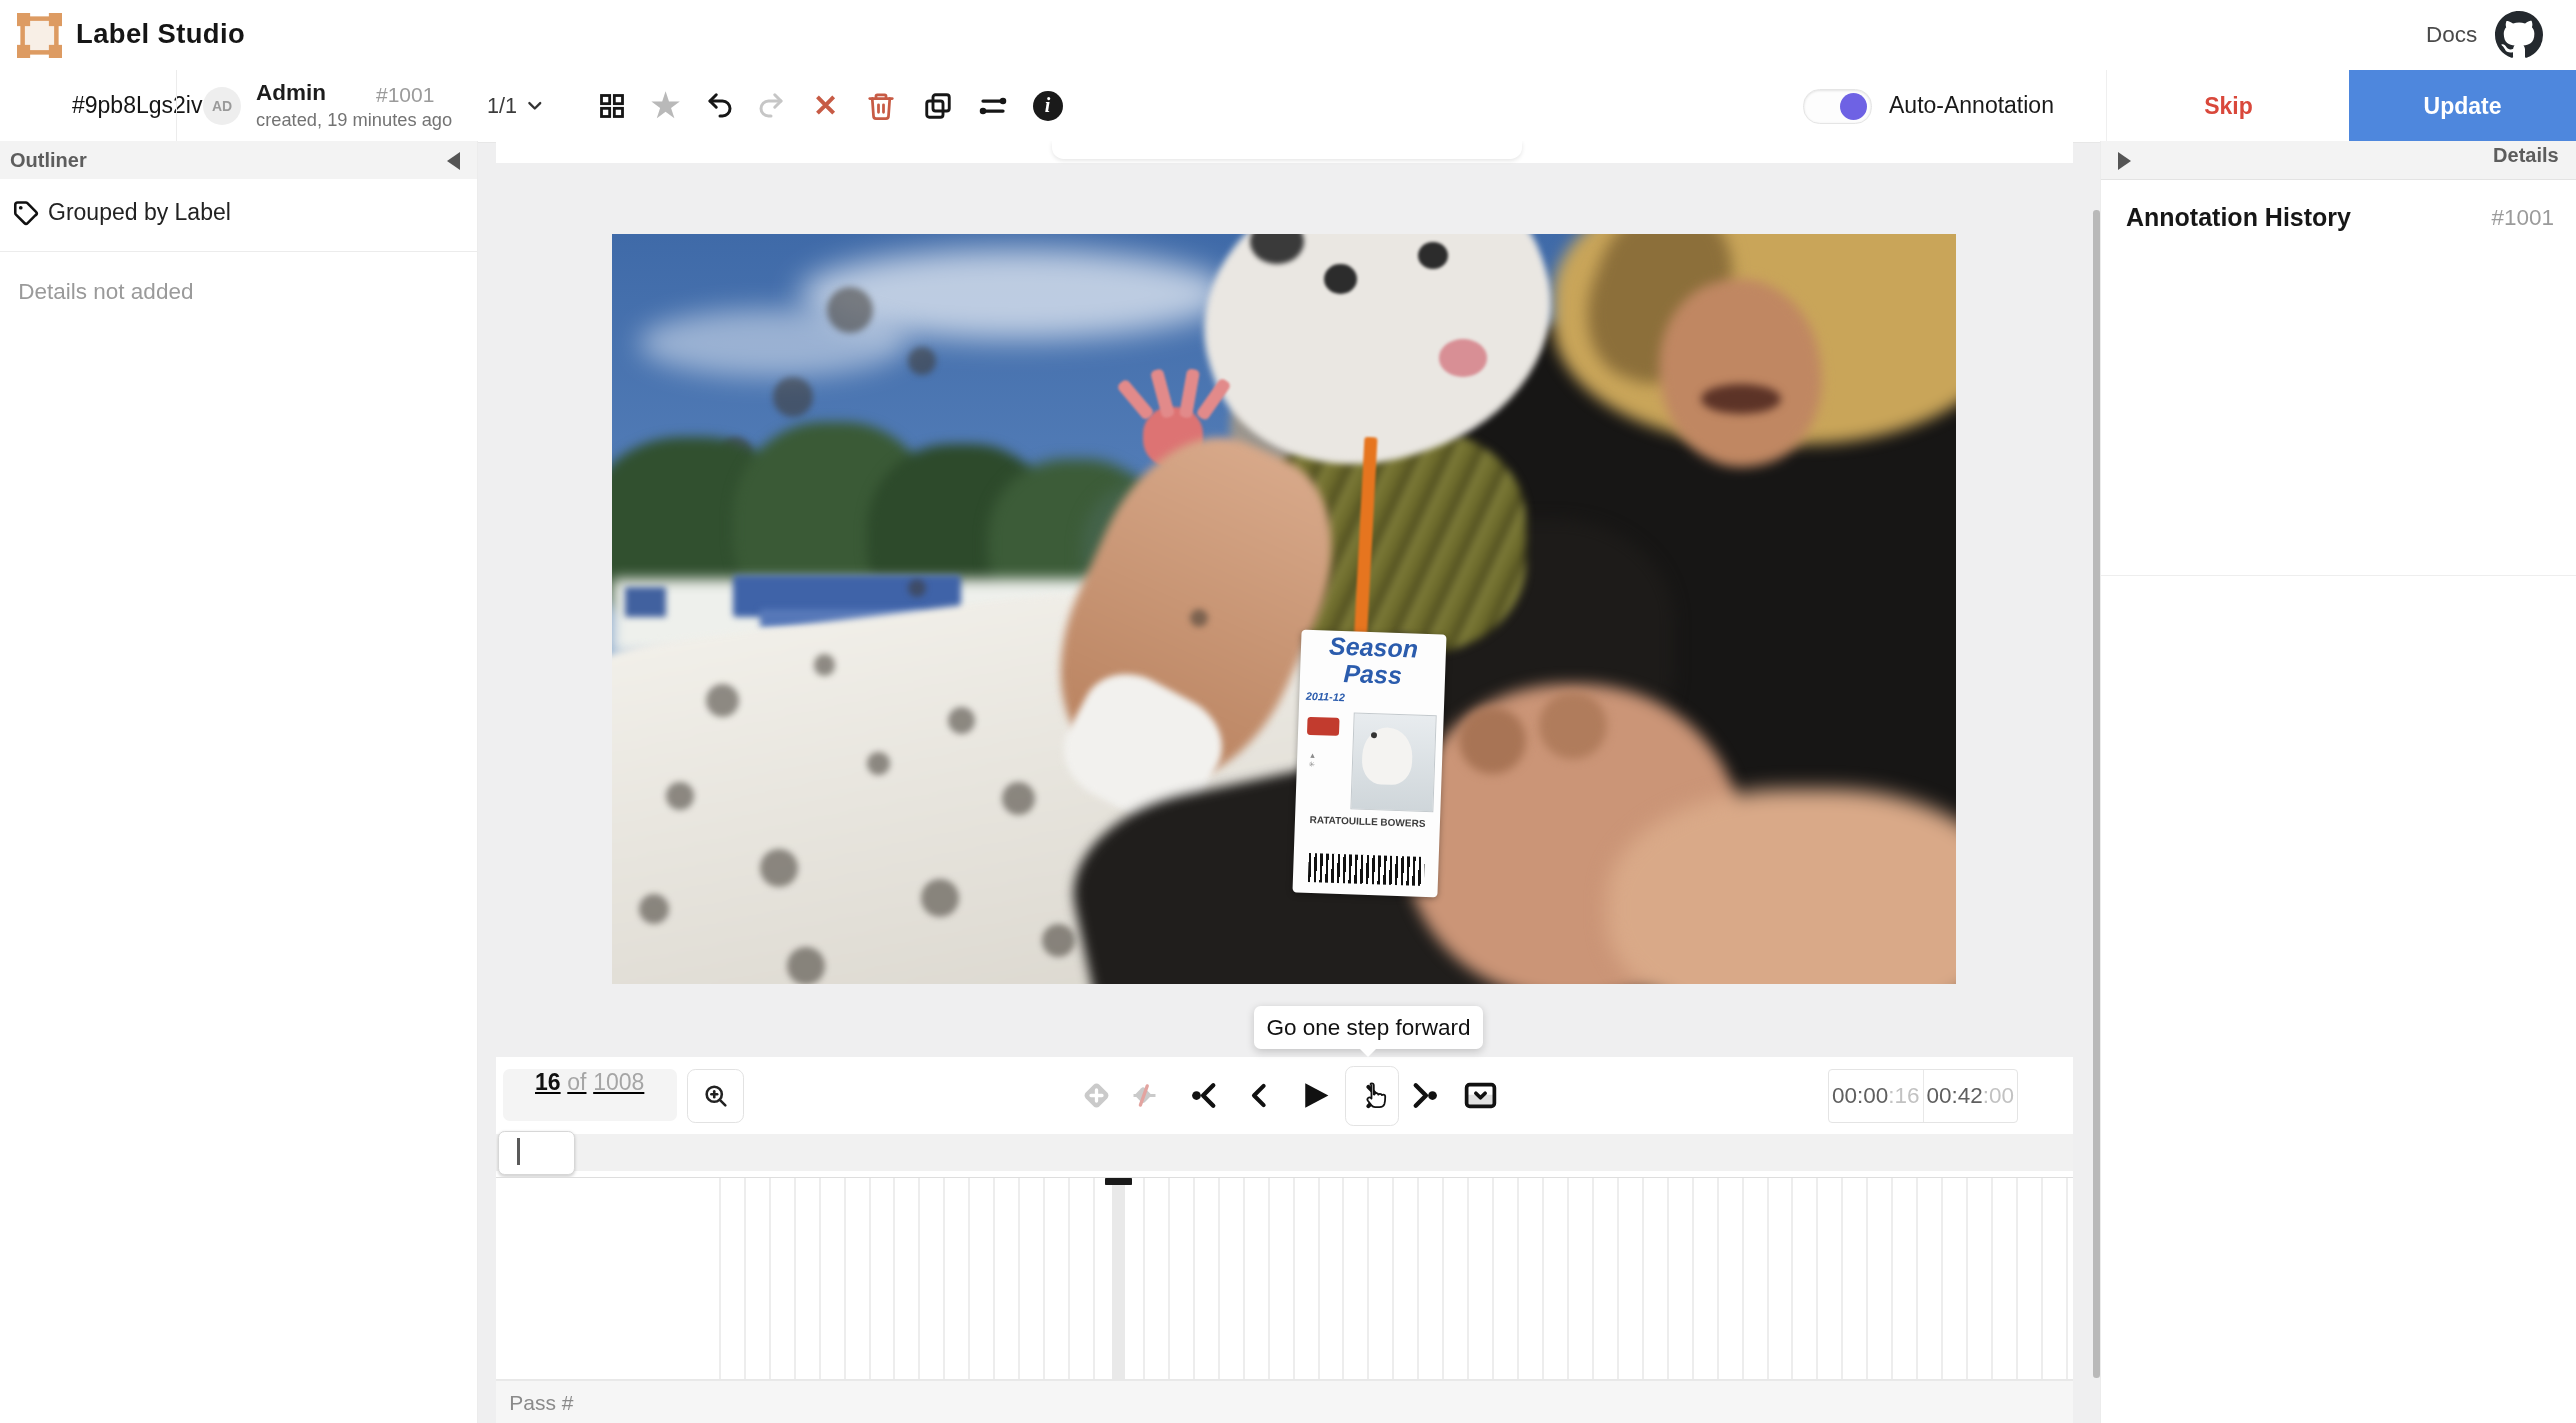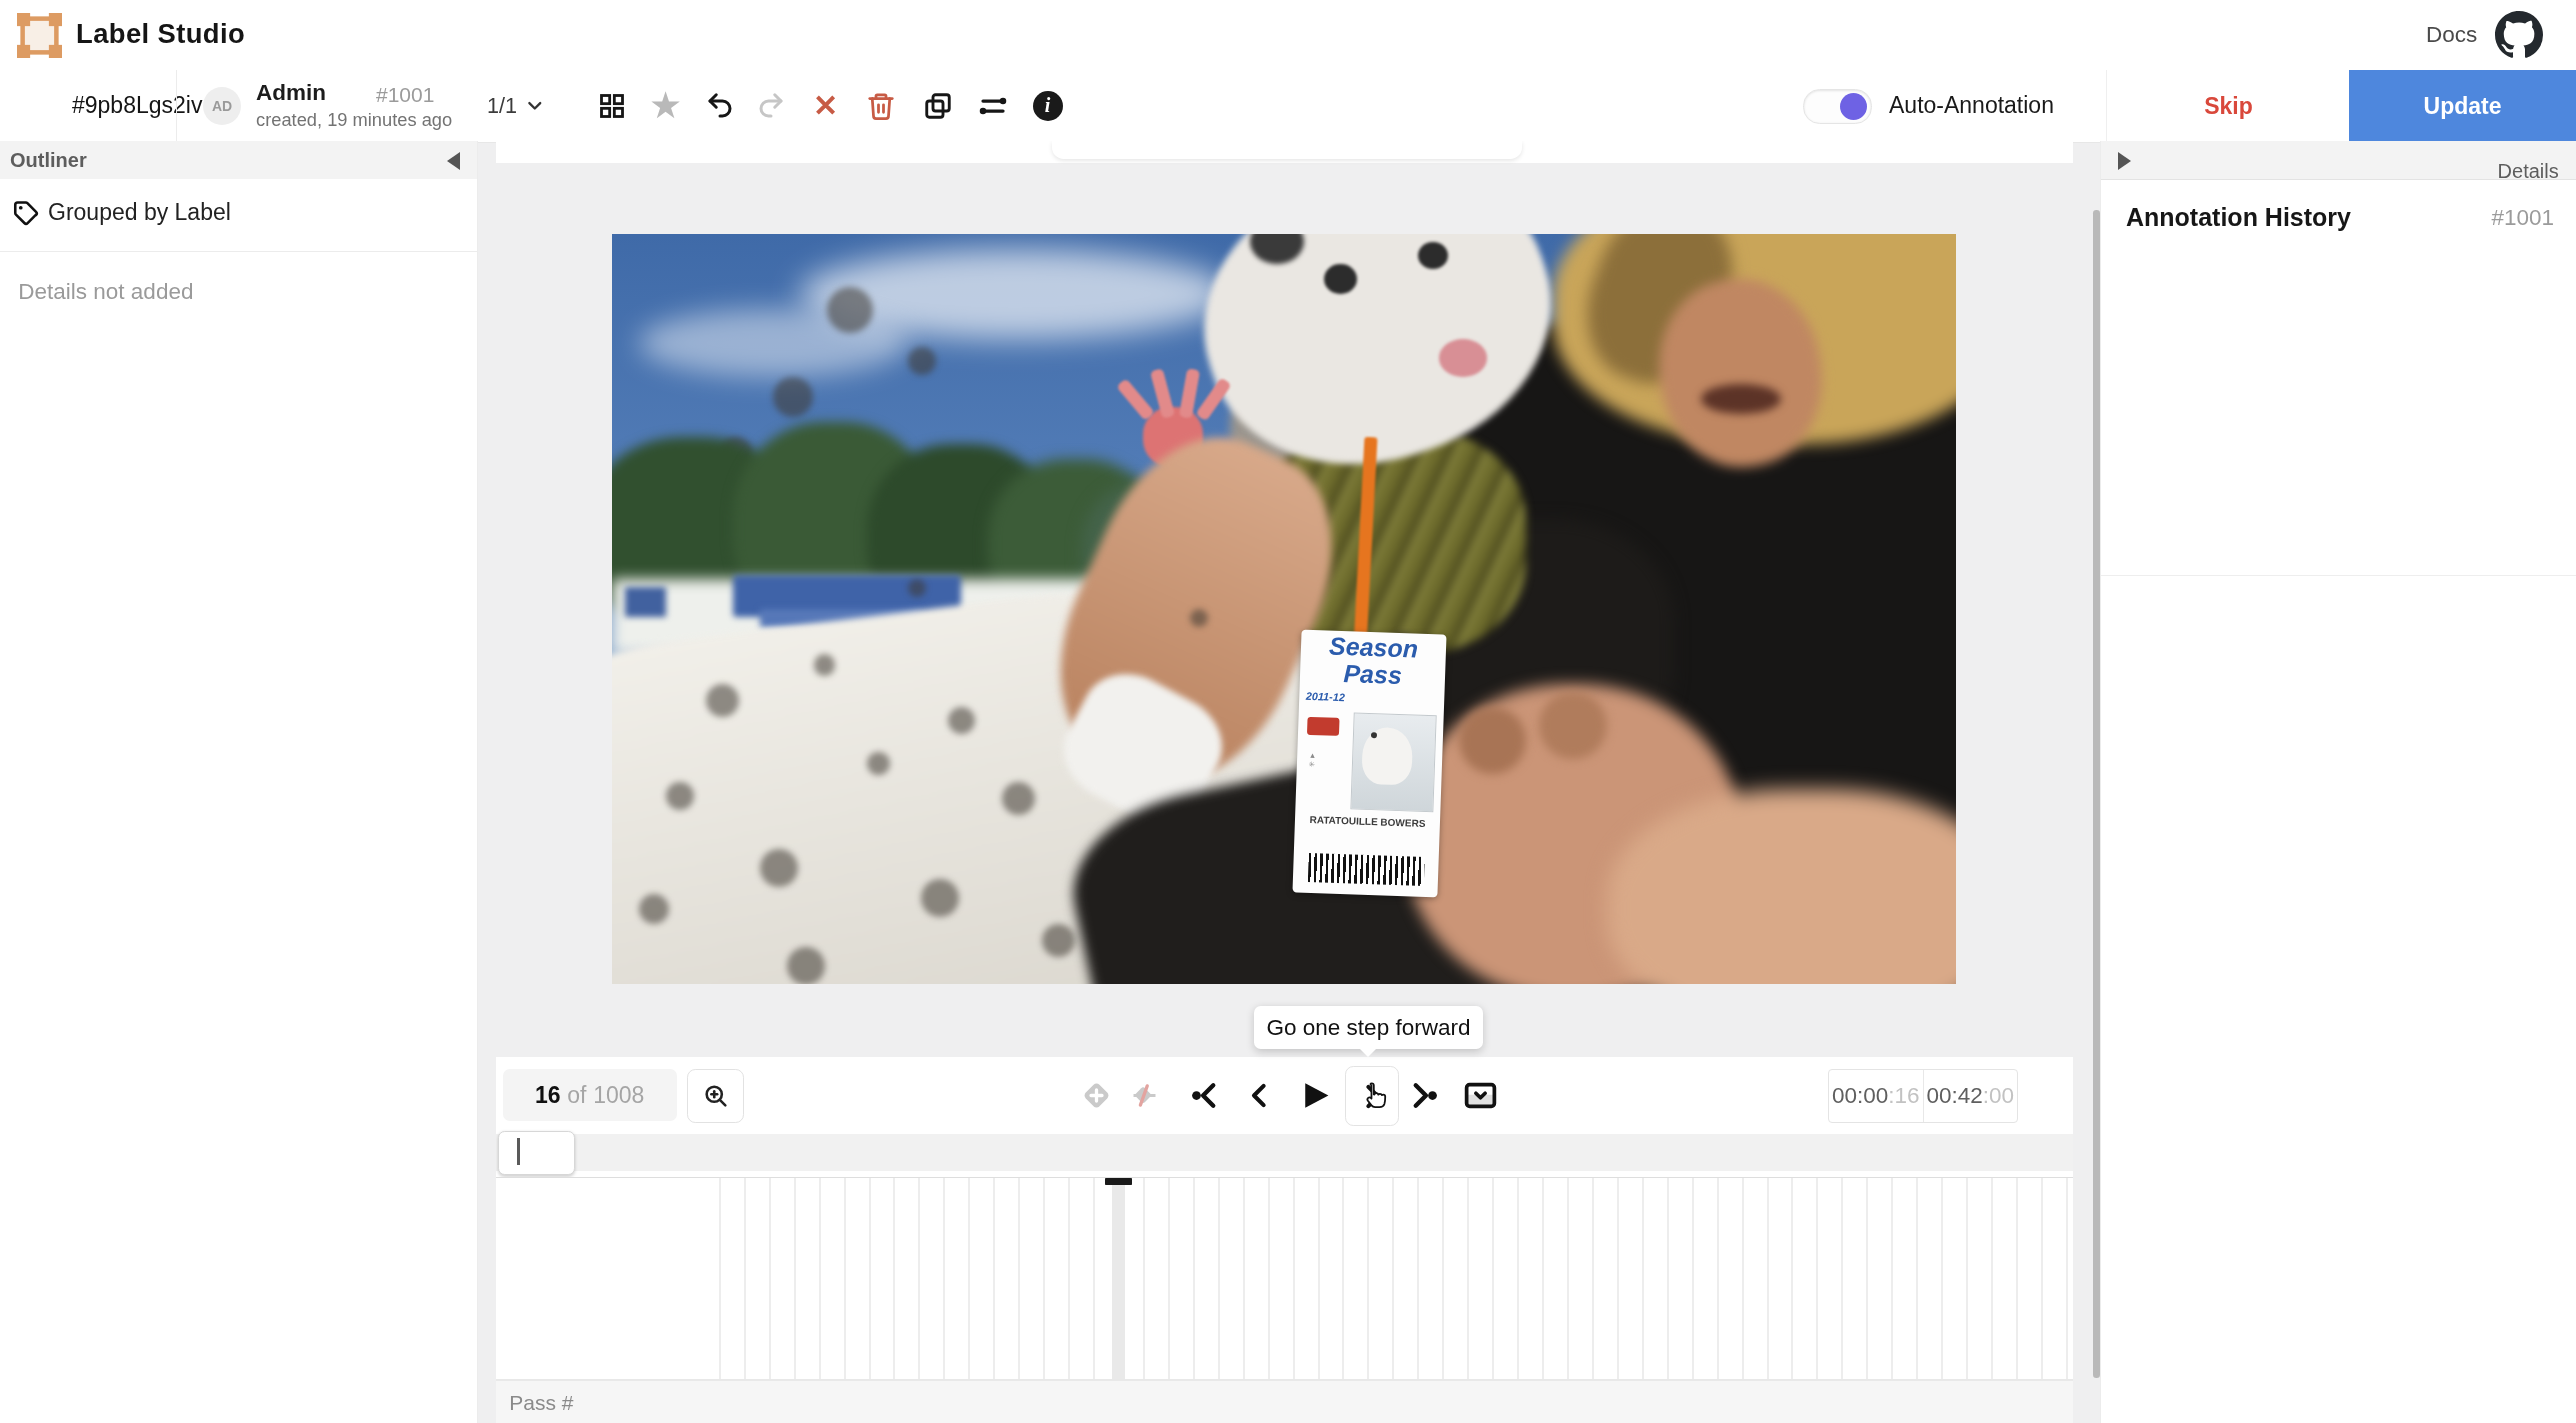--- a/index.html
+++ b/index.html
@@ -34,39 +34,39 @@
   .panelhead{height:38px;background:#f3f3f3;border-bottom:0.8px solid #e3e3e3;position:relative;}
   .outliner-t{position:absolute;left:10px;top:7.5px;font-size:20px;font-weight:bold;color:#5d5d5d;}
   .tri-l{position:absolute;right:16.6px;top:10.8px;width:0;height:0;border-top:9.1px solid transparent;border-bottom:9.1px solid transparent;border-right:13.3px solid #555;}
   .tri-r{position:absolute;left:16.6px;top:10.8px;width:0;height:0;border-top:9.1px solid transparent;border-bottom:9.1px solid transparent;border-left:13.3px solid #555;}
   .grouprow{position:absolute;left:0;top:38px;width:477px;height:72px;border-bottom:0.8px solid #ececec;background:#fff;cursor:pointer;}
   .grouprow svg{position:absolute;left:11.6px;top:20px;}
   .grouplab{position:absolute;left:48px;top:20px;font-size:23px;color:#222;}
   .emptymsg{position:absolute;left:18.3px;top:138px;font-size:22.5px;color:#9a9a9a;}
   
   .details{position:absolute;left:2100px;top:141px;width:476px;height:1282px;background:#fff;border-left:0.8px solid #ececec;}
-  .details-t{position:absolute;right:18.3px;top:19px;font-size:20px;font-weight:normal;color:#5d5d5d;}
+  .details-t{position:absolute;right:18.3px;top:3px;font-size:20px;font-weight:bold;color:#5d5d5d;}
   .annhist{position:absolute;left:25px;top:62px;font-size:25px;font-weight:bold;color:#171717;}
   .annhist-id{position:absolute;right:23px;top:64px;font-size:22.5px;color:#9b9b9b;}
   .sec1{position:absolute;left:0;top:38px;width:476px;height:396px;border-bottom:0.8px solid #eee;}
   .relrow{position:absolute;left:0;top:434px;width:476px;height:81px;border-bottom:0.8px solid #ececec;display:flex;align-items:center;}
   .rellab{margin-left:25px;font-size:24px;font-weight:bold;color:#171717;}
   
   .main{position:absolute;left:496px;top:141px;width:1577px;height:1282px;background:#efeff0;overflow:hidden;}
   .main-topstrip{position:absolute;left:0;top:0;width:1577px;height:21.6px;background:#fff;}
   .scrollhint{position:absolute;left:556px;top:0;width:470px;height:18.3px;background:#fff;border-radius:0 0 11.6px 11.6px;box-shadow:0 1.7px 4.2px rgba(0,0,0,.10);}
   .vscroll{position:absolute;left:2093px;top:210px;width:6.7px;height:1168px;background:#b9b9b9;border-radius:3.3px;}
   
   .video{position:absolute;left:116px;top:93px;width:1344px;height:750px;overflow:hidden;background:linear-gradient(180deg,#3f6aa8 0%,#557fb9 38%,#86a7cc 58%,#b9c6d2 66%);}
   .v{position:absolute;}
   .tooltip{position:absolute;left:758px;top:865px;width:229px;height:43px;background:#fff;border-radius:6.7px;box-shadow:0 2.5px 8.3px rgba(0,0,0,.18);display:flex;align-items:center;justify-content:center;font-size:22.5px;color:#111;z-index:6;}
   .tooltip:after{content:"";position:absolute;left:50%;bottom:-7.5px;margin-left:-8.3px;border-left:8.3px solid transparent;border-right:8.3px solid transparent;border-top:8.3px solid #fff;}
   
   .bottomwhite{position:absolute;left:0;top:916px;width:1577px;height:366px;background:#fff;}
-  .counter{position:absolute;left:6.7px;top:928px;width:174px;height:52px;background:#f4f4f4;border-radius:6.7px;display:flex;align-items:center;justify-content:center;gap:6.7px;}
+  .counter{position:absolute;left:6.7px;top:928px;width:174px;height:52px;background:#f4f4f4;border-radius:6.7px;display:flex;justify-content:center;gap:6.7px;text-decoration:underline;}
   .counter .cur{font-size:23px;font-weight:bold;color:#111;}
   .counter .dim{font-size:23px;color:#a5a5a5;}
   .zoombtn{position:absolute;left:191px;top:928px;width:55px;height:52px;border:0.8px solid #e2e2e2;border-radius:8.3px;background:#fff;display:flex;align-items:center;justify-content:center;cursor:pointer;}
   .pbtn{position:absolute;top:933px;width:43px;height:43px;display:flex;align-items:center;justify-content:center;cursor:pointer;}
   .hoverbox{position:absolute;left:849px;top:925px;width:52px;height:58px;border:0.8px solid #e3e3e3;border-radius:8.3px;background:#fff;display:flex;align-items:center;justify-content:center;cursor:pointer;}
   .cursor{position:absolute;left:11.6px;top:13.3px;z-index:3;}
   .times{position:absolute;left:1332px;top:928px;width:188px;height:52px;border:0.8px solid #e4e4e4;border-radius:4px;display:flex;background:#fff;}
   .tcell{flex:1;display:flex;align-items:center;justify-content:center;font-size:22.5px;}
   .tcell:first-child{border-right:0.8px solid #e8e8e8;}
   .tmain{color:#5f5f5f;}

